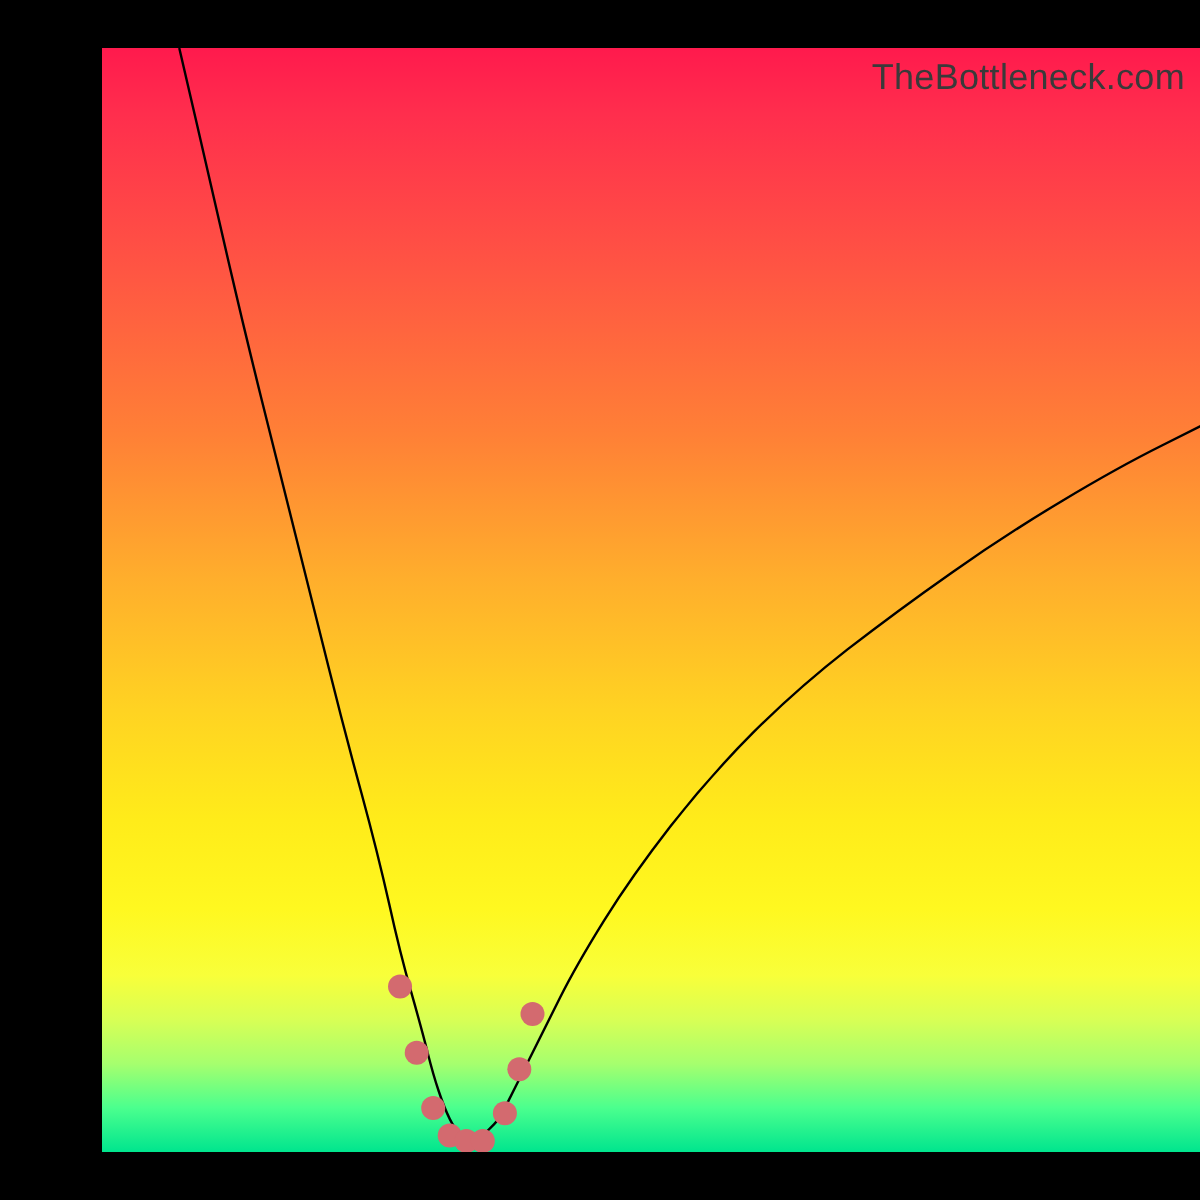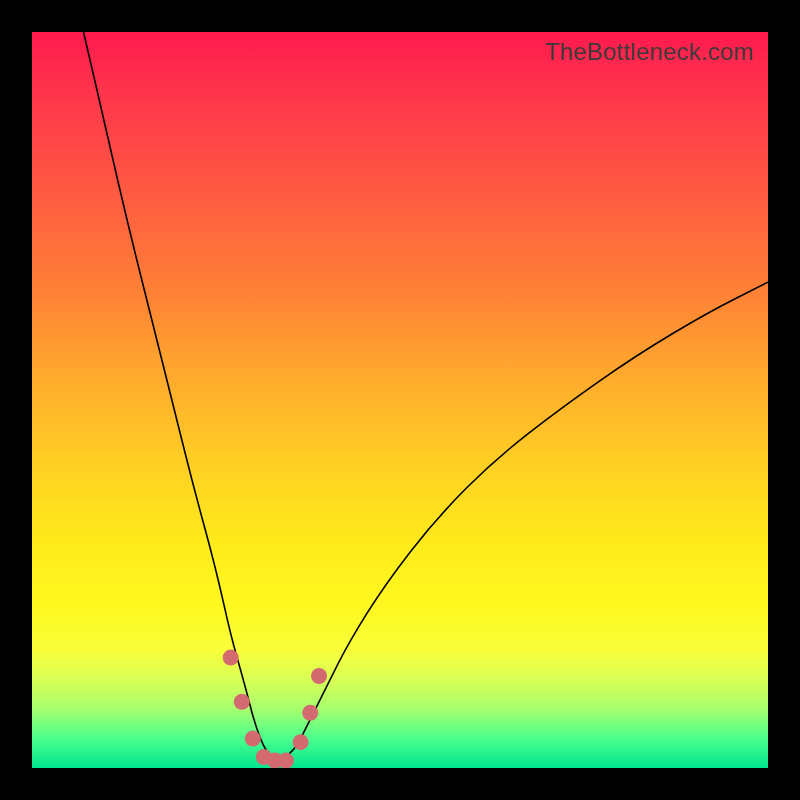--- a/index.html
+++ b/index.html
@@ -8,20 +8,21 @@
     width: 800px;
     height: 800px;
     overflow: hidden;
     background: #000;
     font-family: Arial, Helvetica, sans-serif;
   }
   .frame {
     position: absolute;
     inset: 0;
     background: #000;
+    margin-left: 36px;
   }
   .plot-area {
     position: absolute;
     left: 32px;
     top: 32px;
     width: 736px;
     height: 736px;
     overflow: hidden;
   }
   .gradient {

